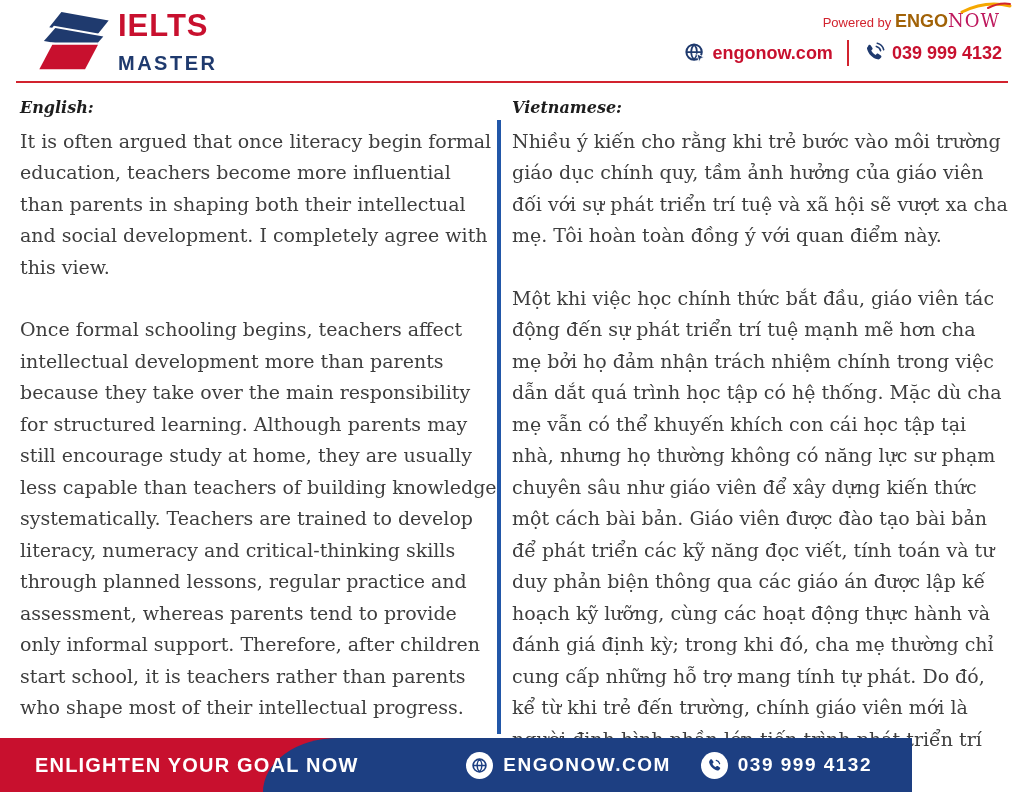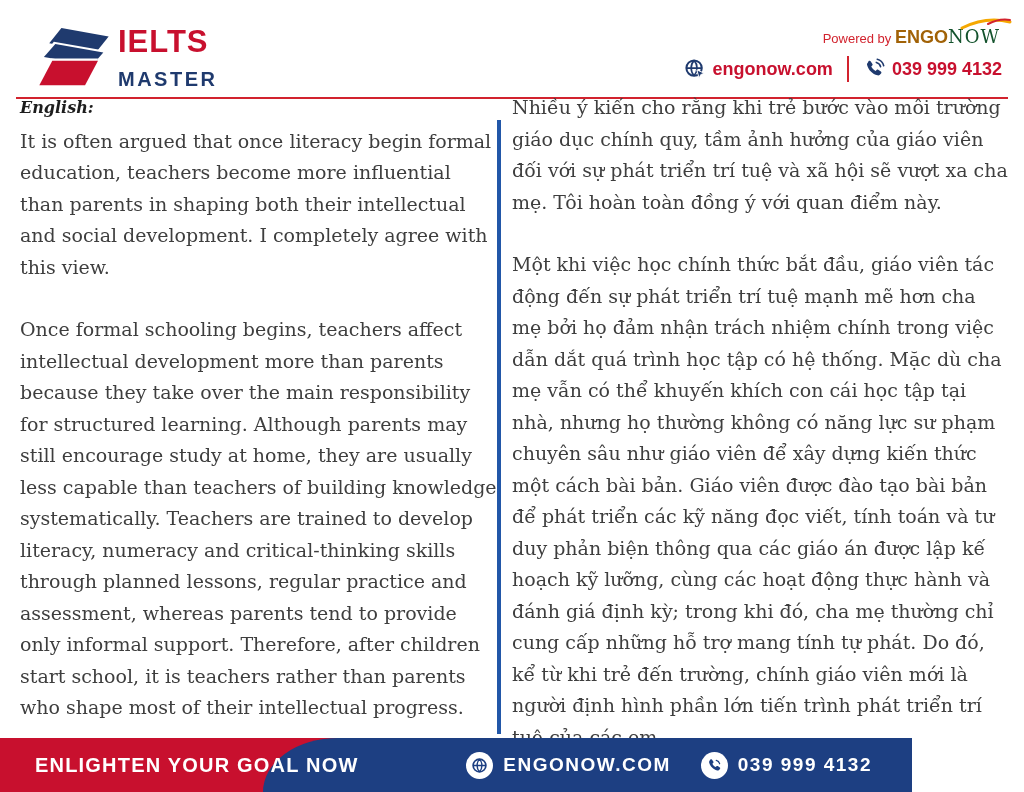--- a/index.html
+++ b/index.html
@@ -4,40 +4,40 @@
 <style>
   * { margin:0; padding:0; box-sizing:border-box; }
   html,body { background:#e9e9e9; }
   body { font-family:"DejaVu Serif", serif; }
   .page {
     position:relative; width:1024px; height:792px;
     background:#ffffff; overflow:hidden; margin:0 auto;
   }
 
   
-  .header { position:absolute; top:16px; left:0; width:1024px; height:84px; }
+  .header { position:absolute; top:0; left:0; width:1024px; height:84px; }
   .header-rule { position:absolute; top:81px; left:16px; right:16px; height:2px; background:#d2232e; }
 
   .logo { position:absolute; left:34px; top:8px; display:flex; align-items:center; gap:4px; }
   .logo-icon { width:80px; height:62px; }
   .logo-text { display:flex; flex-direction:column; line-height:1; margin-top:2px; }
   .logo-title {
     font-family:"Liberation Sans", sans-serif; font-weight:bold;
     font-size:31px; color:#c8102e; letter-spacing:1px;
   }
   .logo-subtitle {
     font-family:"Liberation Sans", sans-serif; font-weight:bold;
     font-size:20px; color:#1f3a6e; letter-spacing:2.5px; margin-top:12px;
   }
 
   .header-right { position:absolute; right:22px; top:10px; text-align:right; }
   .powered { position:relative; display:inline-block; padding-right:2px;
     font-family:"Liberation Sans", sans-serif; font-size:13px; color:#d2232e; }
   .powered .brand-strong { font-family:Liberation Sans, sans-serif; font-weight:bold; font-size:18px; color:#a16207; }
-  .powered .brand-light  { font-family:"DejaVu Serif", serif; font-weight:normal; font-size:18px; color:#14532d; letter-spacing:1px; }
+  .powered .brand-light  { font-family:"DejaVu Serif", serif; font-weight:normal; font-size:18px; color:#be185d; letter-spacing:1px; }
   .swoosh { position:absolute; top:-11px; right:-10px; width:52px; height:15px; }
 
   .contact-row { margin-top:8px; display:flex; justify-content:flex-end; align-items:center; gap:14px;
     font-family:"Liberation Sans", sans-serif; }
   .contact-item { display:flex; align-items:center; gap:7px; }
   .contact-item .label { font-weight:bold; font-size:18px; color:#c8102e; }
   .contact-divider { width:2px; height:26px; background:#d2232e; }
   .hdr-ic { width:22px; height:22px; }
 
   
@@ -125,20 +125,21 @@
 
     <div class="col col-en">
       <div class="col-heading">English:</div>
       <p>It is often argued that once literacy begin formal education, teachers become more influential than parents in shaping both their intellectual and social development. I completely agree with this view.</p>
       <p>Once formal schooling begins, teachers affect intellectual development more than parents because they take over the main responsibility for structured learning. Although parents may still encourage study at home, they are usually less capable than teachers of building knowledge systematically. Teachers are trained to develop literacy, numeracy and critical-thinking skills through planned lessons, regular practice and assessment, whereas parents tend to provide only informal support. Therefore, after children start school, it is teachers rather than parents who shape most of their intellectual progress.</p>
     </div>
 
     <div class="divider-v"></div>
 
     <div class="col col-vi">
+      <div class="col-heading">Vietnamese:</div>
       <p>Nhiều ý kiến cho rằng khi trẻ bước vào môi trường giáo dục chính quy, tầm ảnh hưởng của giáo viên đối với sự phát triển trí tuệ và xã hội sẽ vượt xa cha mẹ. Tôi hoàn toàn đồng ý với quan điểm này.</p>
       <p>Một khi việc học chính thức bắt đầu, giáo viên tác động đến sự phát triển trí tuệ mạnh mẽ hơn cha mẹ bởi họ đảm nhận trách nhiệm chính trong việc dẫn dắt quá trình học tập có hệ thống. Mặc dù cha mẹ vẫn có thể khuyến khích con cái học tập tại nhà, nhưng họ thường không có năng lực sư phạm chuyên sâu như giáo viên để xây dựng kiến thức một cách bài bản. Giáo viên được đào tạo bài bản để phát triển các kỹ năng đọc viết, tính toán và tư duy phản biện thông qua các giáo án được lập kế hoạch kỹ lưỡng, cùng các hoạt động thực hành và đánh giá định kỳ; trong khi đó, cha mẹ thường chỉ cung cấp những hỗ trợ mang tính tự phát. Do đó, kể từ khi trẻ đến trường, chính giáo viên mới là người định hình phần lớn tiến trình phát triển trí tuệ của các em.</p>
     </div>
   </div>
 
   <div class="footer">
     <div class="footer-blue"></div>
     <div class="slogan">ENLIGHTEN YOUR GOAL NOW</div>
 
     <div class="footer-contacts">

